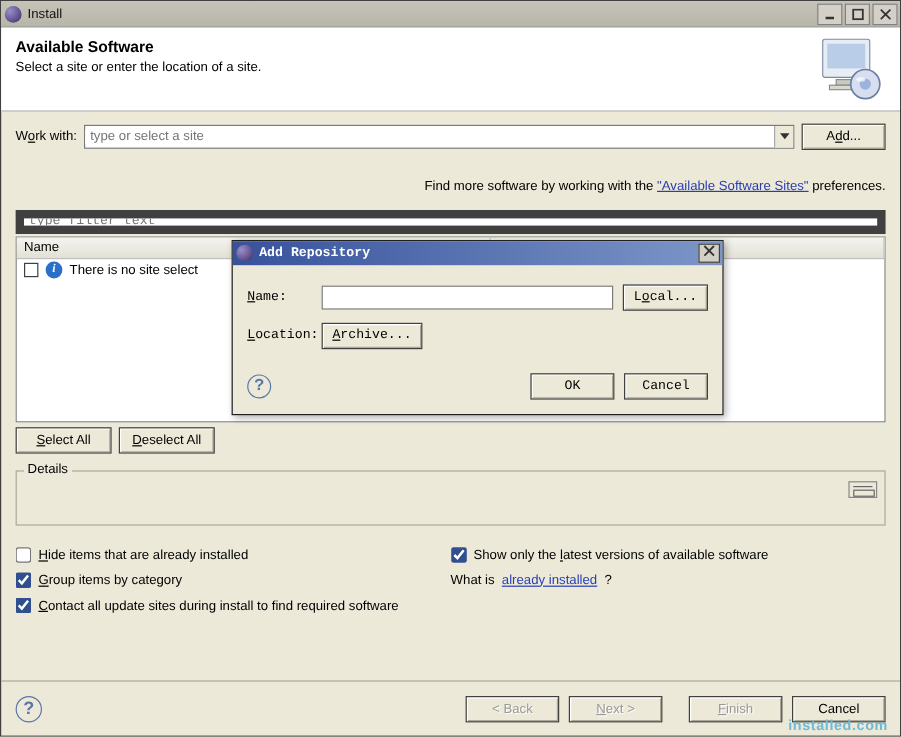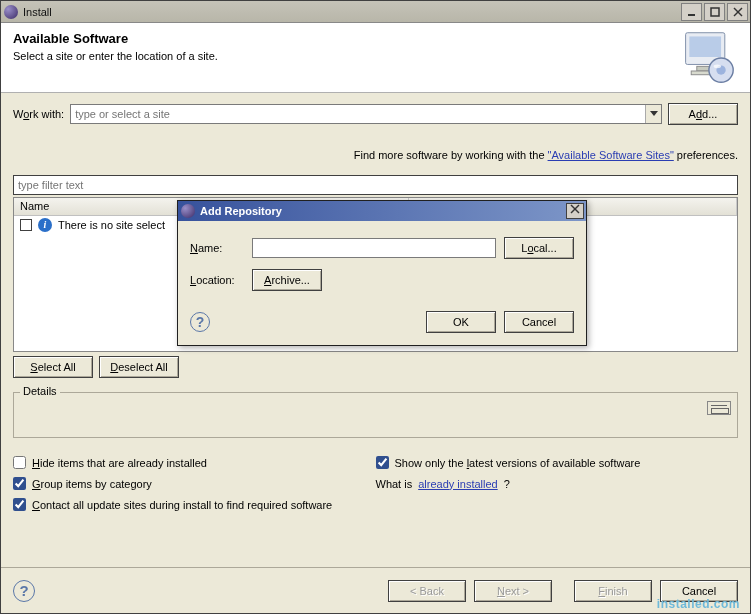--- a/index.html
+++ b/index.html
@@ -21,21 +21,21 @@
 .lbl { font-size: 11px; }
 .underline-w { text-decoration: underline; }
 .combo { flex: 1; height: 20px; border: 1px solid #7a7a7a; background: #fff; display: flex; align-items: center; }
 .combo input { flex: 1; border: none; outline: none; font-size: 11px; padding: 0 4px; color: #888; font-family: inherit; }
 .combo-btn { width: 16px; height: 18px; background: #ece9d8; border-left: 1px solid #aaa; display: flex; align-items: center; justify-content: center; }
 .btn { height: 22px; padding: 0 8px; min-width: 70px; background: #ece9d8; border: 1px solid #404040; box-shadow: inset 1px 1px 0 #fff, inset -1px -1px 0 #aca899; font-family: inherit; font-size: 11px; cursor: default; white-space: nowrap; }
 .btn:disabled { color: #999; text-shadow: 1px 1px 0 #fff; }
 .find-more { text-align: right; margin-top: 24px; font-size: 11px; }
 .find-more a { color: #2a3db2; }
 .filter-box { margin-top: 14px; }
-.filter-input { width: 100%; height: 20px; border: 1px solid #404040; padding: 0 4px; font-size: 11px; font-family: Liberation Sans, sans-serif; color: #888; outline: none; }
+.filter-input { width: 100%; height: 20px; border: 7px solid #404040; padding: 0 4px; font-size: 11px; font-family: Liberation Mono, monospace; color: #888; outline: none; }
 .table-wrap { margin-top: 2px; border: 1px solid #888; height: 155px; background: #fff; position: relative; }
 .thead { display: flex; height: 18px; background: linear-gradient(#f4f3ee, #e3e1d6); border-bottom: 1px solid #c0c0c0; }
 .th { padding: 2px 6px; font-size: 11px; border-right: 1px solid #c9c9c9; }
 .th1 { width: 395px; }
 .th2 { flex: 1; }
 .trow { display: flex; align-items: center; padding: 2px 6px; gap: 6px; }
 .cb { width: 12px; height: 12px; border: 1px solid #404040; background: #fff; }
 .info-ico { width: 14px; height: 14px; border-radius: 50%; background: #2a6fc9; color: #fff; font-weight: bold; font-size: 10px; text-align: center; line-height: 14px; font-family: Georgia, serif; font-style: italic; }
 .sel-btns { margin-top: 4px; display: flex; gap: 6px; }
 .sel-btns .btn { min-width: 80px; }
@@ -46,21 +46,21 @@
 .rest-btn::after { content: ""; position: absolute; left: 3px; top: 6px; width: 16px; height: 4px; border: 1px solid #666; }
 .opts { margin-top: 18px; display: grid; grid-template-columns: 1fr 1fr; row-gap: 8px; font-size: 11px; }
 .opt { display: flex; align-items: center; gap: 6px; }
 input[type=checkbox] { width: 13px; height: 13px; accent-color: #304f8e; }
 .whatis { padding-left: 0; }
 .whatis a { color: #2a3db2; }
 .footer { position: absolute; left: 0; right: 0; bottom: 0; height: 46px; border-top: 1px solid #aca899; display: flex; align-items: center; padding: 0 12px; }
 .help-ico { width: 22px; height: 22px; border-radius: 50%; border: 1.5px solid #5a77a8; color: #5a77a8; font-size: 15px; font-weight: bold; text-align: center; line-height: 20px; }
 .wiz-btns { margin-left: auto; display: flex; gap: 8px; }
 .wiz-btns .btn { min-width: 78px; }
-.modal-overlay { position: absolute; left: 176px; top: 199px; width: 410px; background: #ece9d8; border: 1px solid #202020; box-shadow: 2px 2px 6px rgba(0,0,0,.3); }
+.modal-overlay { position: absolute; left: 192px; top: 199px; width: 410px; background: #ece9d8; border: 1px solid #202020; box-shadow: 2px 2px 6px rgba(0,0,0,.3); font-family: Liberation Mono, monospace; }
 .modal-tb { height: 20px; background: linear-gradient(90deg, #37529c, #7d96c8); display: flex; align-items: center; padding: 0 2px; }
 .modal-tb .tb-title { color: #fff; font-weight: bold; font-size: 11px; }
 .modal-x { width: 18px; height: 16px; background: #d4d0c8; border: 1px solid #404040; text-align: center; line-height: 12px; font-size: 10px; }
 .modal-body { padding: 16px 12px 12px 12px; }
 .mrow { display: flex; align-items: center; gap: 8px; margin-bottom: 10px; }
 .mlbl { width: 54px; text-align: left; }
 .minput { flex: 1; height: 20px; border: 1px solid #7a7a7a; padding: 0 4px; font-size: 11px; font-family: inherit; outline: none; }
 .mbtn { min-width: 70px; }
 .modal-footer { display: flex; align-items: center; margin-top: 20px; }
 .modal-footer .help-ico { width: 20px; height: 20px; font-size: 14px; line-height: 18px; }

